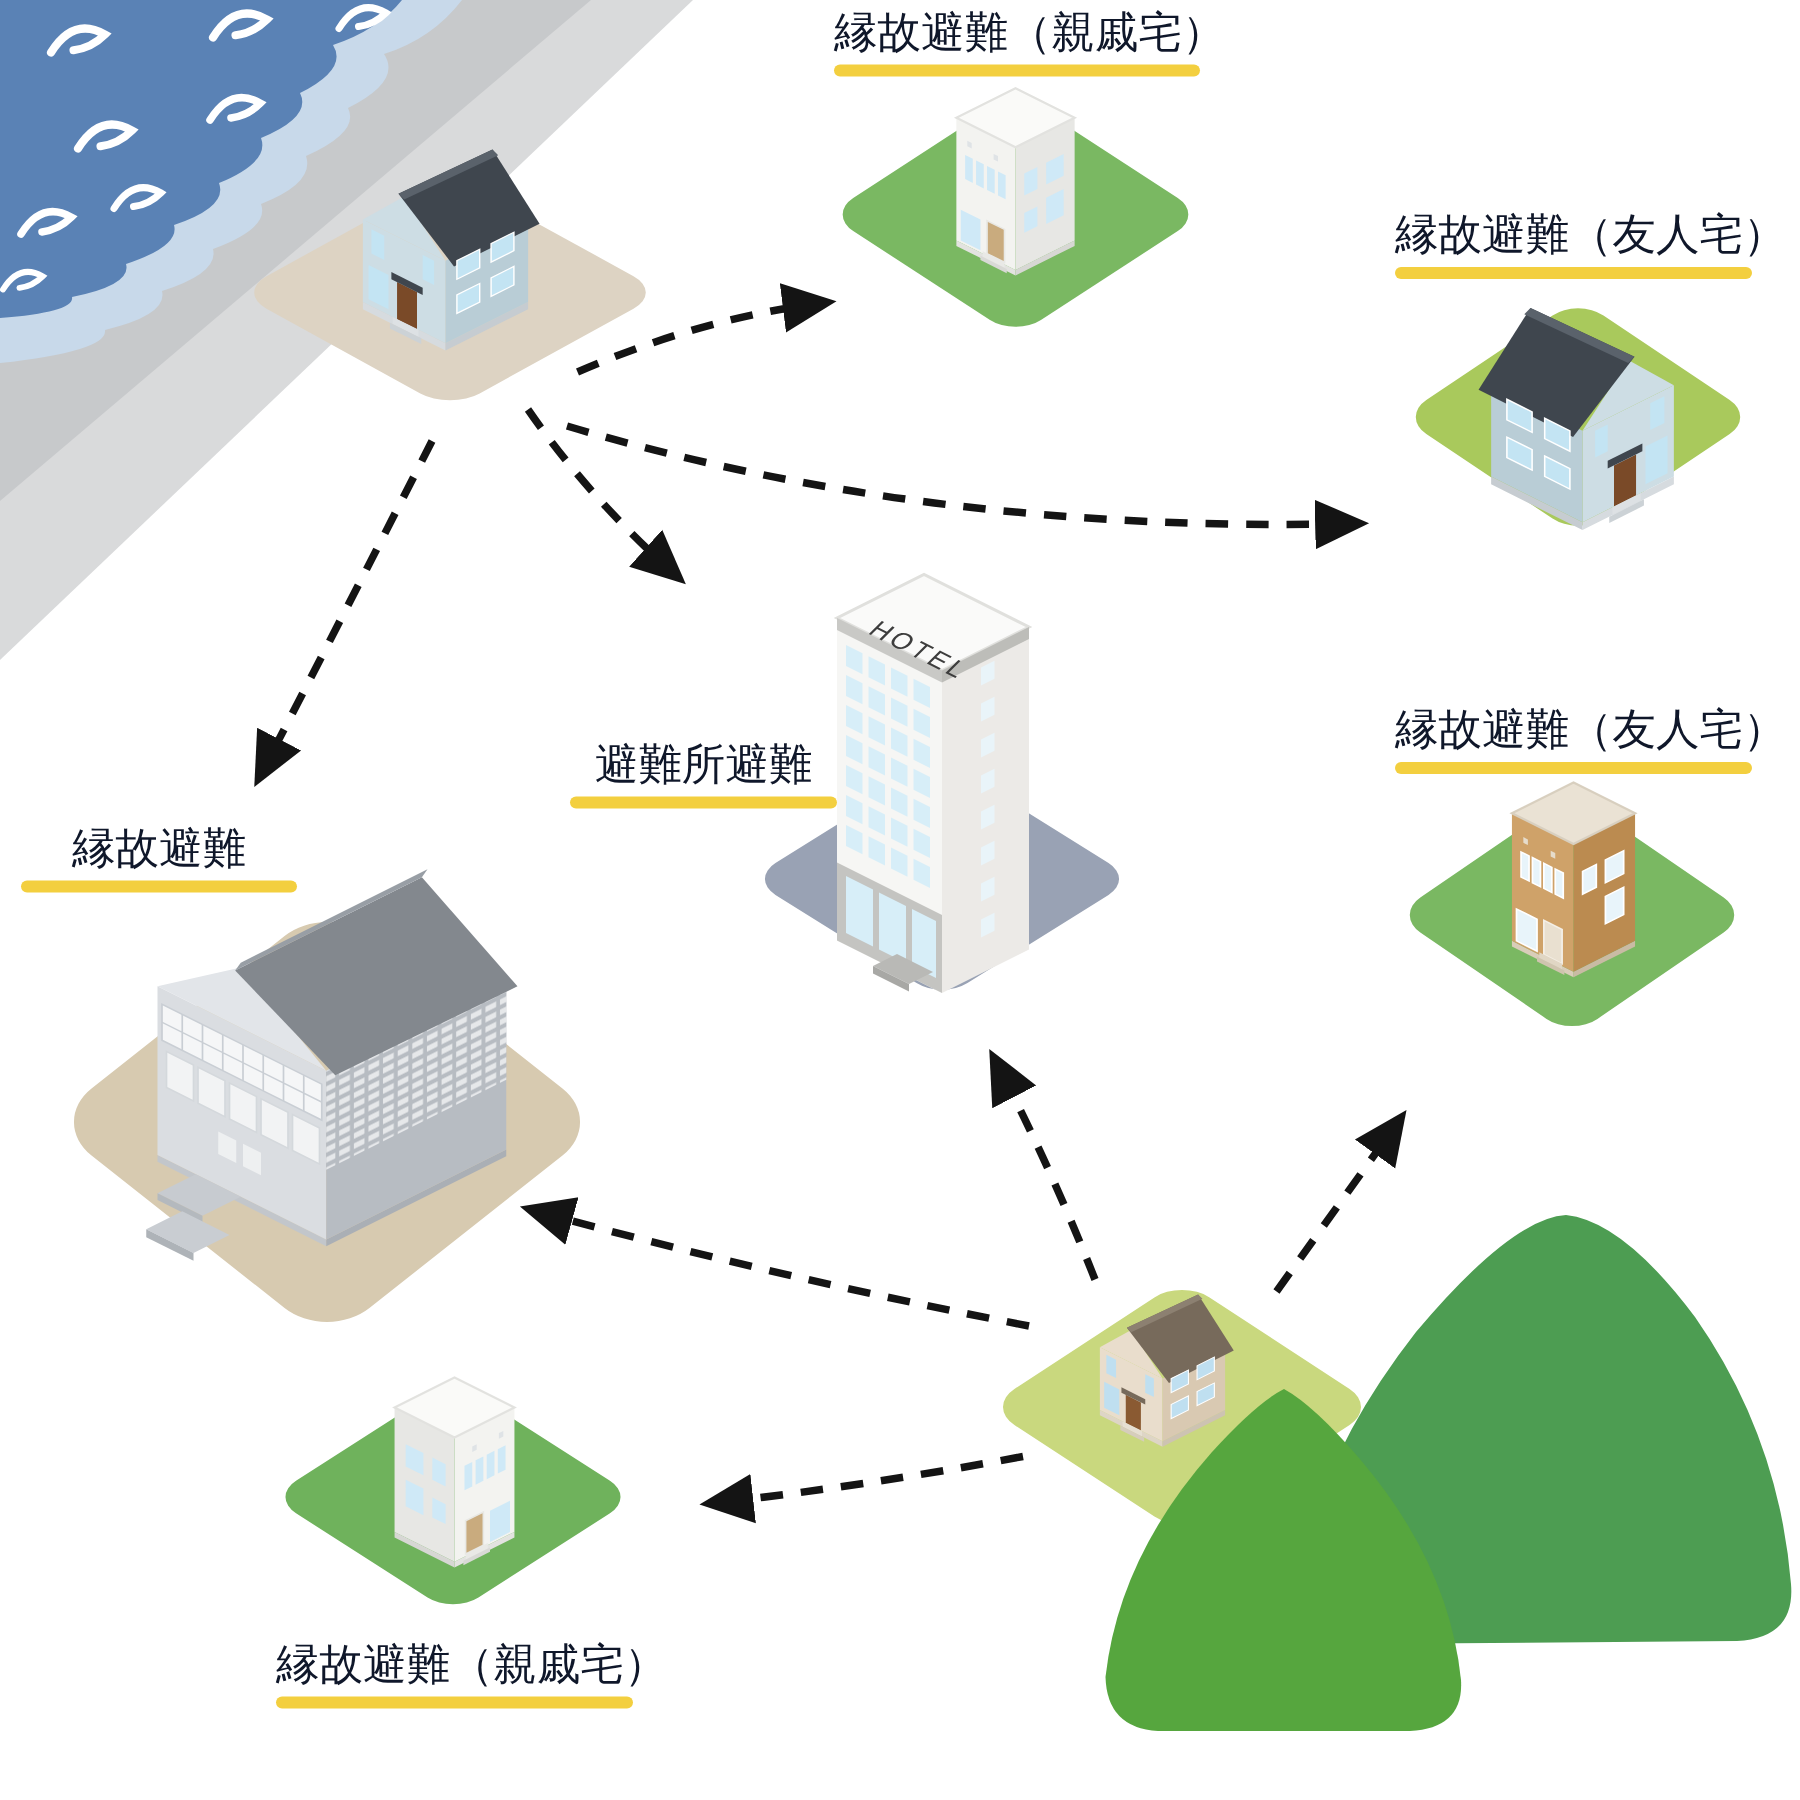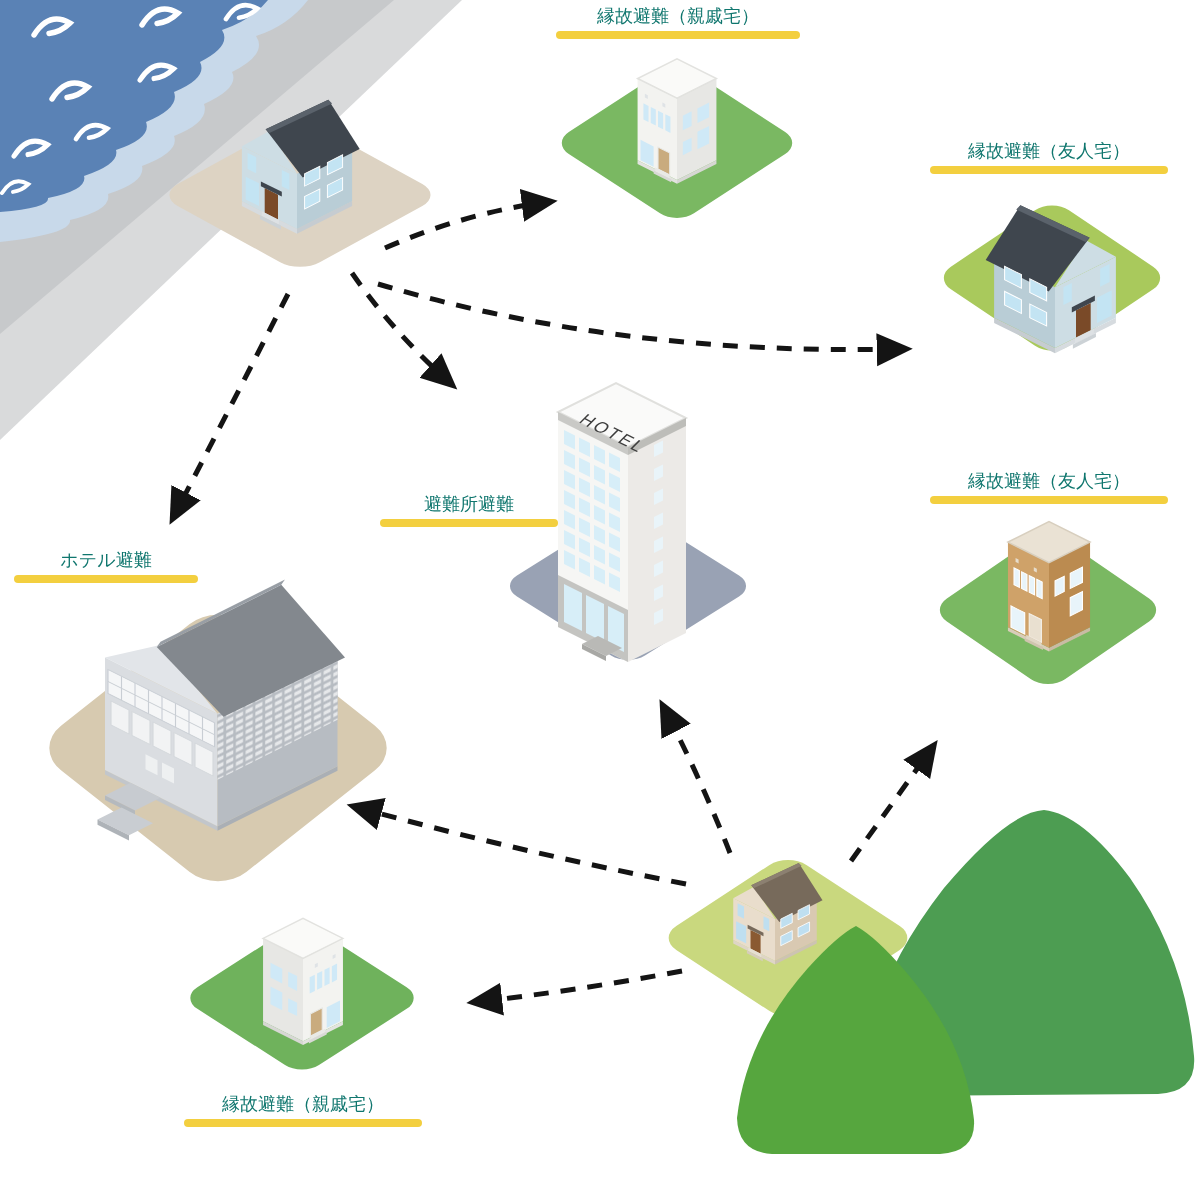--- a/index.html
+++ b/index.html
@@ -1,19 +1,19 @@
 <!DOCTYPE html>
 <html><head>
 <meta charset="utf-8">
 <style>
   html,body{margin:0;padding:0;background:#ffffff;}
   .stage{position:relative;width:1200px;height:1200px;background:#ffffff;overflow:hidden;
          font-family:"Liberation Sans","DejaVu Sans",sans-serif;}
   .scene{position:absolute;left:0;top:0;}
-  .label{position:absolute;text-align:center;font-size:18px;color:#0f766e;line-height:1.15;white-space:nowrap;}
+  .label{position:absolute;text-align:center;font-size:29px;color:#0f172a;line-height:1.15;white-space:nowrap;}
   .label .bar{height:8px;border-radius:4px;background:#f3cf3f;margin-top:4px;}
   .hotel-sign{font-size:17px;letter-spacing:2.5px;fill:#3d3d3d;font-family:"Liberation Sans","DejaVu Sans",sans-serif;}
 </style>
 </head>
 <body>
 
 <div class="stage">
 
 <svg class="scene" width="1200" height="1200" viewBox="0 0 1200 1200">
   <defs>
@@ -302,21 +302,21 @@
   <span>縁故避難（友人宅）</span>
   <div class="bar"></div>
 </div>
 
 <div class="label" style="left:380px;top:494px;width:178px;">
   <span>避難所避難</span>
   <div class="bar"></div>
 </div>
 
 <div class="label" style="left:14px;top:550px;width:184px;">
-  <span>ホテル避難</span>
+  <span>縁故避難</span>
   <div class="bar"></div>
 </div>
 
 <div class="label" style="left:930px;top:471px;width:238px;">
   <span>縁故避難（友人宅）</span>
   <div class="bar"></div>
 </div>
 
 <div class="label" style="left:184px;top:1094px;width:238px;">
   <span>縁故避難（親戚宅）</span>

